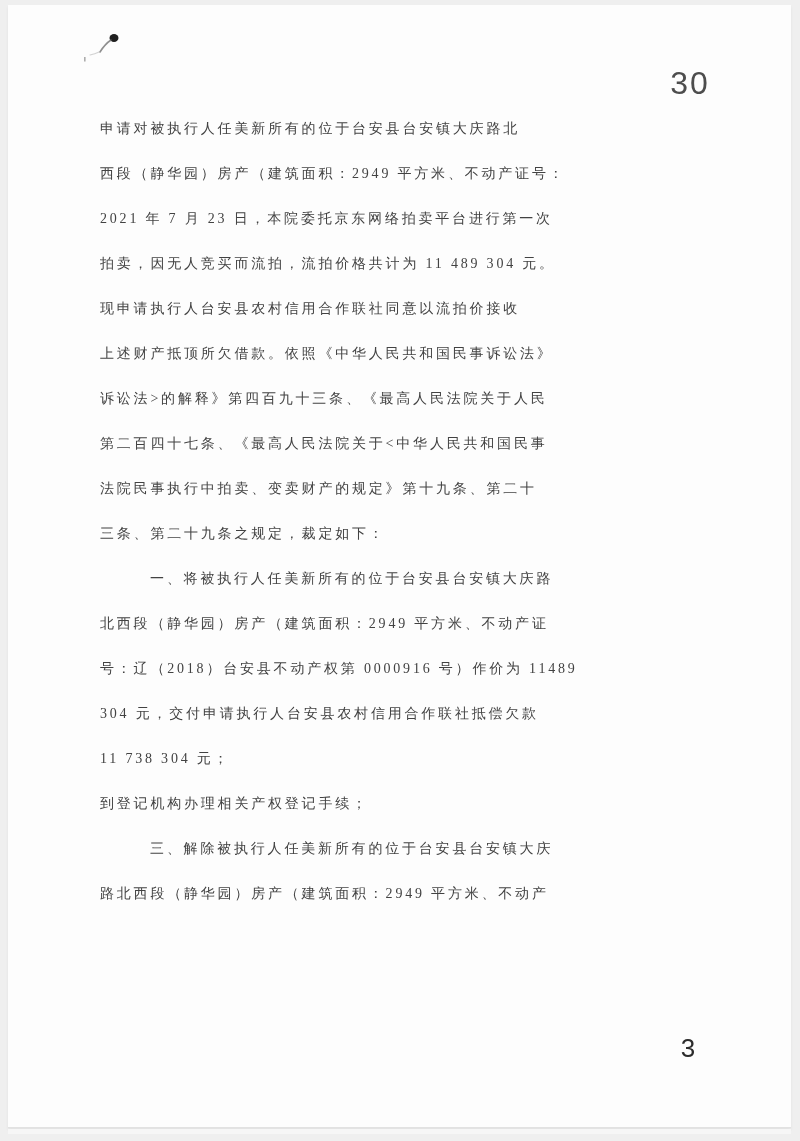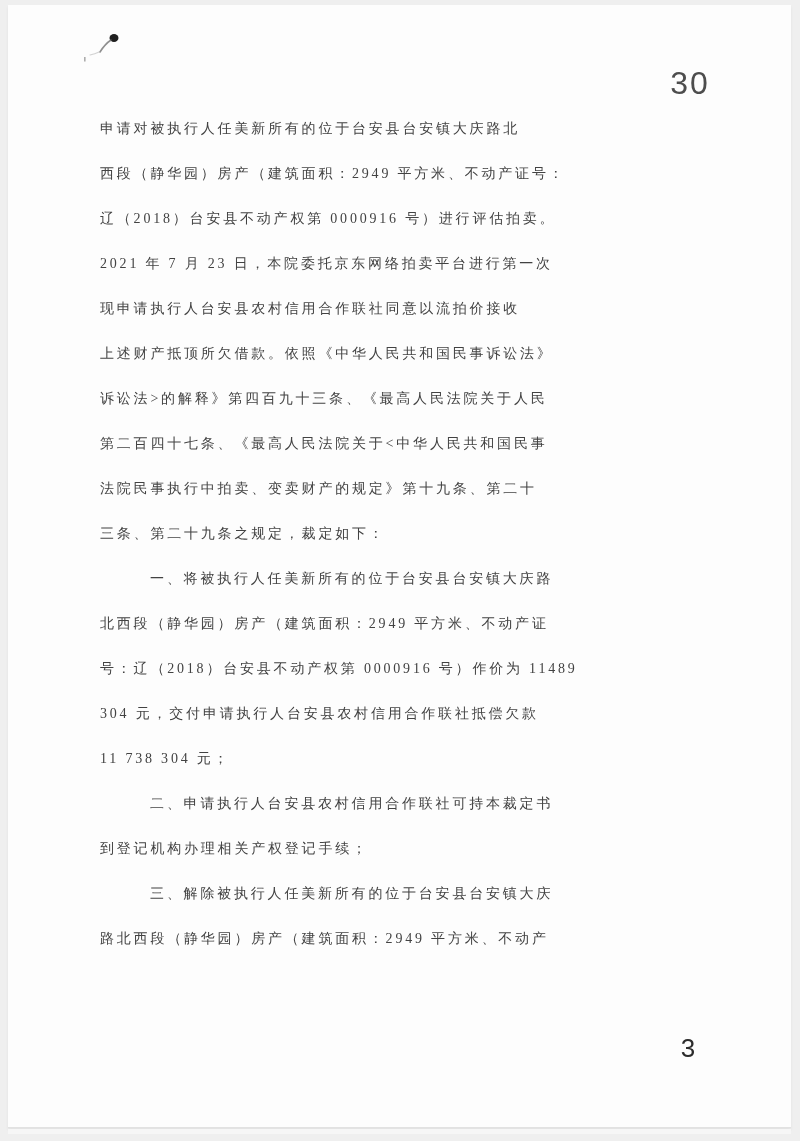--- a/index.html
+++ b/index.html
@@ -89,34 +89,33 @@
     <path d="M30,30 Q35,22 41,18" fill="none" stroke="#6a6a6a" stroke-width="1.6" stroke-linecap="round" opacity="0.75"></path>
     <path d="M20,33 Q25,32 29,30" fill="none" stroke="#b5b5b5" stroke-width="1.2" stroke-linecap="round" opacity="0.6"></path>
     <rect x="14" y="35" width="1.6" height="4.5" fill="#8a8a8a" opacity="0.7"></rect>
   </svg>
 
   <div class="corner-number">30</div>
 
   <div class="body-text" id="body-text">
       <div class="line">申请对被执行人任美新所有的位于台安县台安镇大庆路北</div>
       <div class="line">西段（静华园）房产（建筑面积：2949 平方米、不动产证号：</div>
-      <div class="line">辽（2018）台安县不动产权第 0000916 号）进行评估拍卖。</div>
       <div class="line">2021 年 7 月 23 日，本院委托京东网络拍卖平台进行第一次</div>
+      <div class="line">拍卖，因无人竞买而流拍，流拍价格共计为 11 489 304 元。</div>
       <div class="line">现申请执行人台安县农村信用合作联社同意以流拍价接收</div>
       <div class="line">上述财产抵顶所欠借款。依照《中华人民共和国民事诉讼法》</div>
       <div class="line">诉讼法&gt;的解释》第四百九十三条、《最高人民法院关于人民</div>
       <div class="line">第二百四十七条、《最高人民法院关于&lt;中华人民共和国民事</div>
       <div class="line">法院民事执行中拍卖、变卖财产的规定》第十九条、第二十</div>
       <div class="line">三条、第二十九条之规定，裁定如下：</div>
       <div class="line indent">一、将被执行人任美新所有的位于台安县台安镇大庆路</div>
       <div class="line">北西段（静华园）房产（建筑面积：2949 平方米、不动产证</div>
       <div class="line">号：辽（2018）台安县不动产权第 0000916 号）作价为 11489</div>
       <div class="line">304 元，交付申请执行人台安县农村信用合作联社抵偿欠款</div>
       <div class="line">11 738 304 元；</div>
-      <div class="line indent">二、申请执行人台安县农村信用合作联社可持本裁定书</div>
       <div class="line">到登记机构办理相关产权登记手续；</div>
       <div class="line indent">三、解除被执行人任美新所有的位于台安县台安镇大庆</div>
       <div class="line">路北西段（静华园）房产（建筑面积：2949 平方米、不动产</div>
     </div>
 
   <div class="footer-page-number">3</div>
 
 </div>
 
 </body></html>

